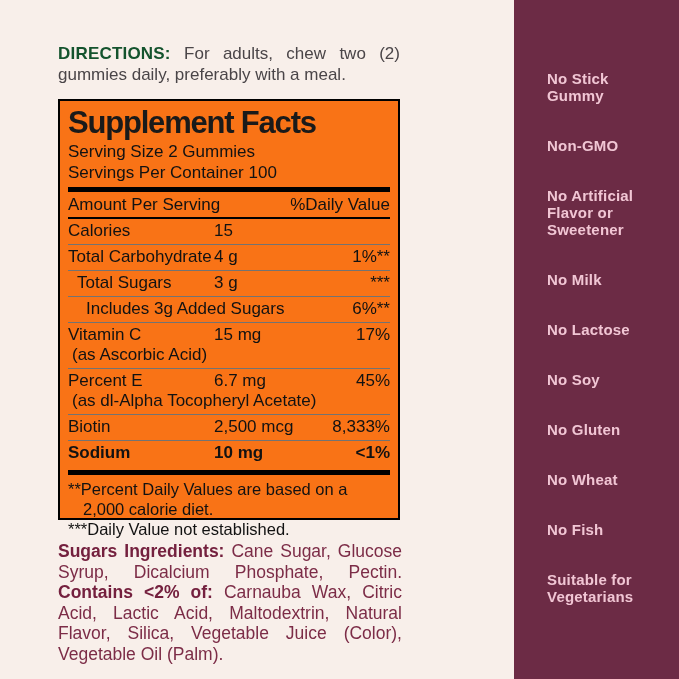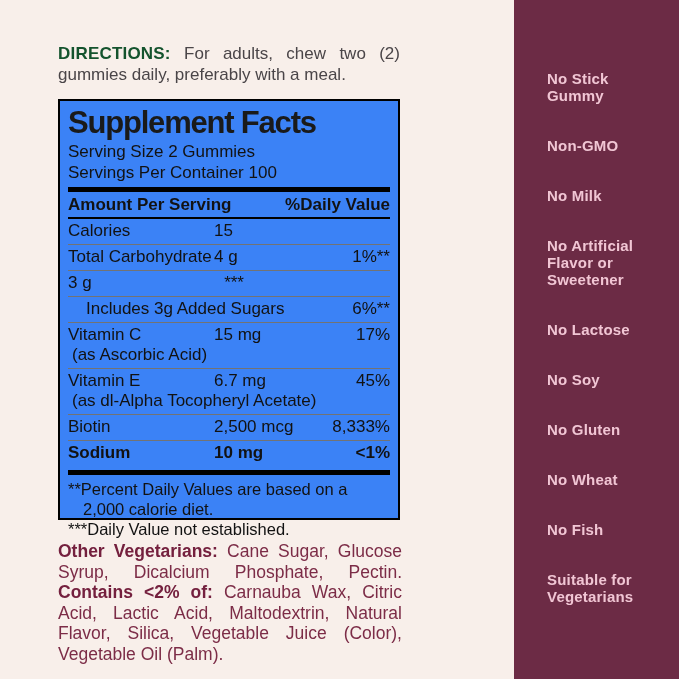--- a/index.html
+++ b/index.html
@@ -7,25 +7,25 @@
   body { font-family:"Liberation Sans", sans-serif; }
   .page { position:relative; width:679px; height:679px; background:#F8EFEA; overflow:hidden; }
 
   
   .directions { position:absolute; left:58px; top:43px; width:342px;
     font-size:17px; line-height:21px; text-align:justify; color:#4A4548; }
   .directions .lbl { font-weight:bold; color:#14532d; letter-spacing:0.2px; }
 
   
   .panel { position:absolute; left:58px; top:99px; width:342px; height:421px;
-    background:#3b82f6; border:2px solid #000; padding:4px 8px 6px 8px; color:#121212; }
+    background:#f97316; border:2px solid #000; padding:4px 8px 6px 8px; color:#121212; }
   .sf-title { font-size:31px; font-weight:bold; letter-spacing:-1.2px; line-height:36px; color:#1a1a1a; }
   .serving { font-size:17px; line-height:21px; }
   .bar-thick { height:5px; background:#000; margin:4px 0 0 0; }
-  .sf-head { display:flex; justify-content:space-between; font-weight:bold; font-size:17px;
+  .sf-head { display:flex; justify-content:space-between; font-weight:normal; font-size:17px;
     padding:3px 0 2px 0; border-bottom:2px solid #000; }
   .sf-row { border-bottom:1px solid #737373; padding:2px 0 3px 0; font-size:17px; line-height:20px; }
   .sf-row:last-child { border-bottom:none;font-weight:bold; }
   .sf-row .line1 { display:flex; }
   .sf-row .n { flex:1; white-space:nowrap; }
   .sf-row .a { width:92px; text-align:left; white-space:nowrap; }
   .sf-row .d { width:84px; text-align:right; white-space:nowrap; }
   .sf-row.ind1 .n { padding-left:9px; }
   .sf-row.ind2 .n { padding-left:18px; }
   .sf-row .sub { padding-left:4px; }
@@ -69,20 +69,21 @@
         </div>
         <div class="sf-row">
           <div class="line1">
             <div class="n">Total Carbohydrate</div>
             <div class="a">4 g</div>
             <div class="d">1%**</div>
           </div>
         </div>
         <div class="sf-row ind1">
           <div class="line1">
+            <div class="n">Total Sugars</div>
             <div class="a">3 g</div>
             <div class="d">***</div>
           </div>
         </div>
         <div class="sf-row ind2">
           <div class="line1">
             <div class="n">Includes 3g Added Sugars</div>
             <div class="a"></div>
             <div class="d">6%**</div>
           </div>
@@ -90,21 +91,21 @@
         <div class="sf-row">
           <div class="line1">
             <div class="n">Vitamin C</div>
             <div class="a">15 mg</div>
             <div class="d">17%</div>
           </div>
           <div class="sub">(as Ascorbic Acid)</div>
         </div>
         <div class="sf-row">
           <div class="line1">
-            <div class="n">Vitamin E</div>
+            <div class="n">Percent E</div>
             <div class="a">6.7 mg</div>
             <div class="d">45%</div>
           </div>
           <div class="sub">(as dl-Alpha Tocopheryl Acetate)</div>
         </div>
         <div class="sf-row">
           <div class="line1">
             <div class="n">Biotin</div>
             <div class="a">2,500 mcg</div>
             <div class="d">8,333%</div>
@@ -118,27 +119,27 @@
           </div>
         </div>
       </div>
     <div class="bar-thick"></div>
     <div class="footnotes">
       <p>**Percent Daily Values are based on a 2,000 calorie diet.</p>
       <p>***Daily Value not established.</p>
     </div>
   </div>
 
-  <p class="other"><b>Other Vegetarians:</b> <span>Cane Sugar, Glucose Syrup, Dicalcium Phosphate, Pectin.</span> <b>Contains &lt;2% of:</b> <span>Carnauba Wax, Citric Acid, Lactic Acid, Maltodextrin, Natural Flavor, Silica, Vegetable Juice (Color), Vegetable Oil (Palm).</span></p>
+  <p class="other"><b>Sugars Ingredients:</b> <span>Cane Sugar, Glucose Syrup, Dicalcium Phosphate, Pectin.</span> <b>Contains &lt;2% of:</b> <span>Carnauba Wax, Citric Acid, Lactic Acid, Maltodextrin, Natural Flavor, Silica, Vegetable Juice (Color), Vegetable Oil (Palm).</span></p>
 
   <div class="sidebar">
       <div class="side-item">No Stick Gummy</div>
       <div class="side-item">Non-GMO</div>
+      <div class="side-item">No Artificial Flavor or Sweetener</div>
       <div class="side-item">No Milk</div>
-      <div class="side-item">No Artificial Flavor or Sweetener</div>
       <div class="side-item">No Lactose</div>
       <div class="side-item">No Soy</div>
       <div class="side-item">No Gluten</div>
       <div class="side-item">No Wheat</div>
       <div class="side-item">No Fish</div>
       <div class="side-item">Suitable for Vegetarians</div>
     </div>
 
 </div>
 

